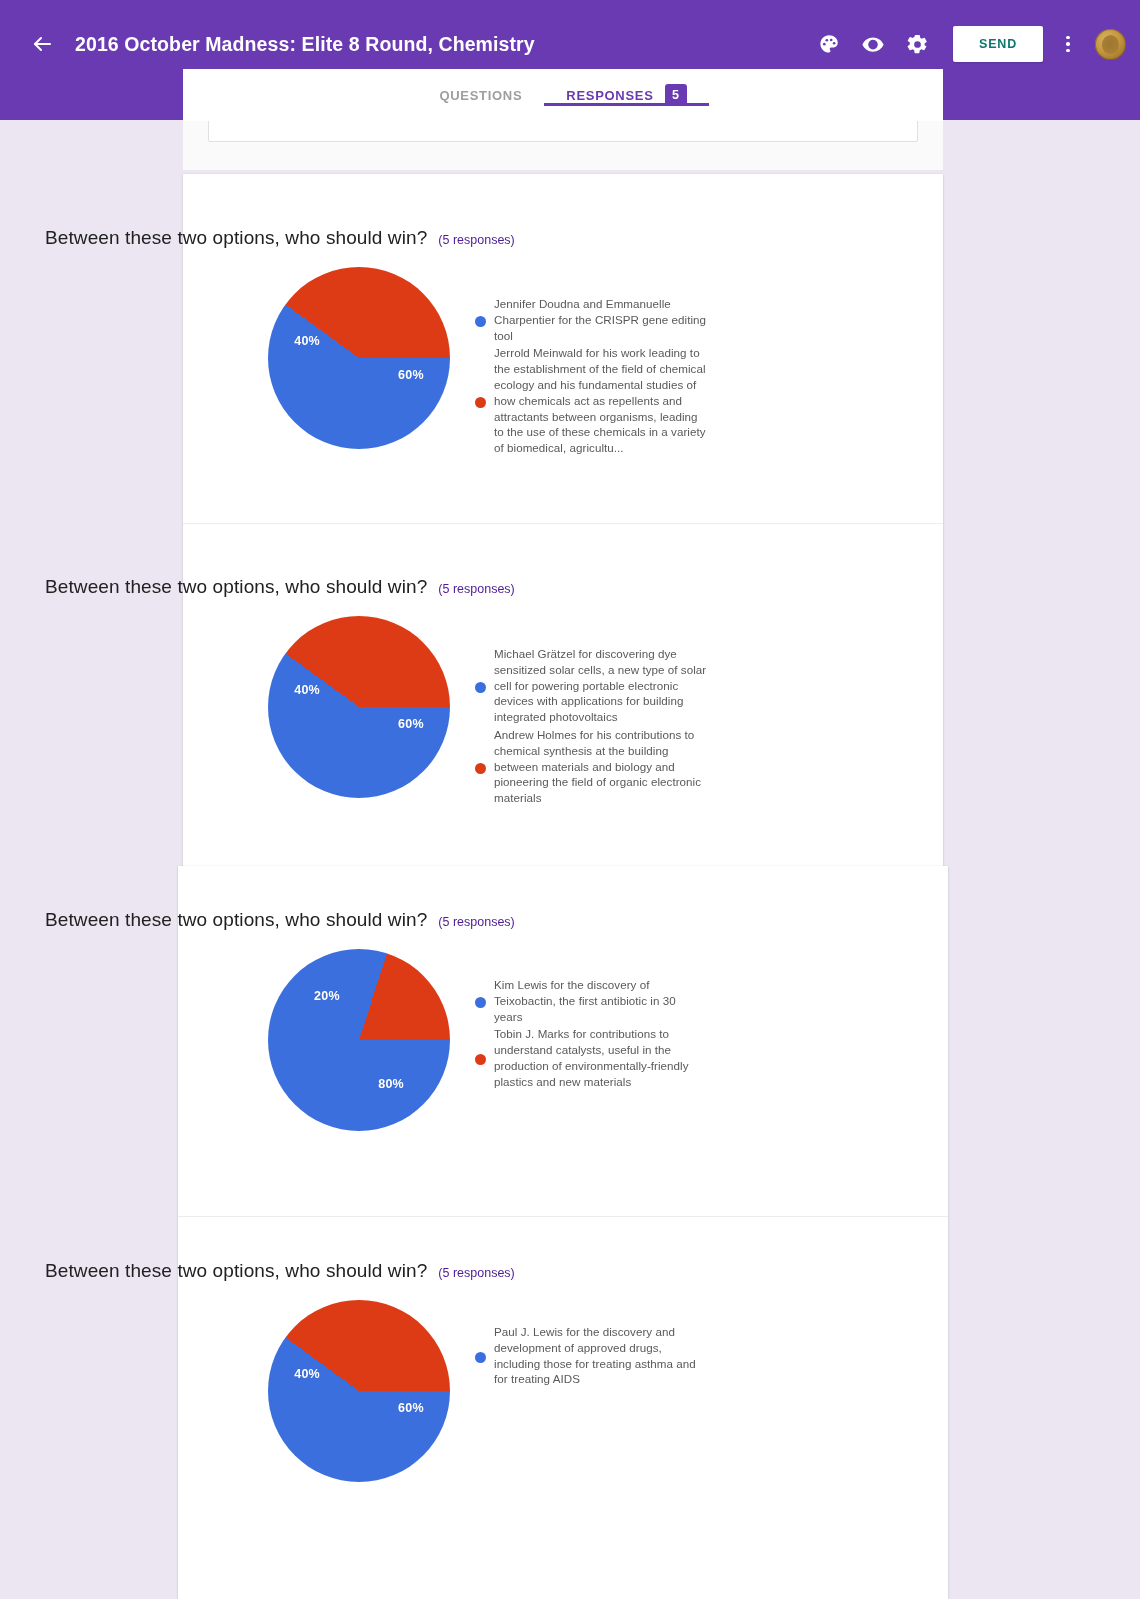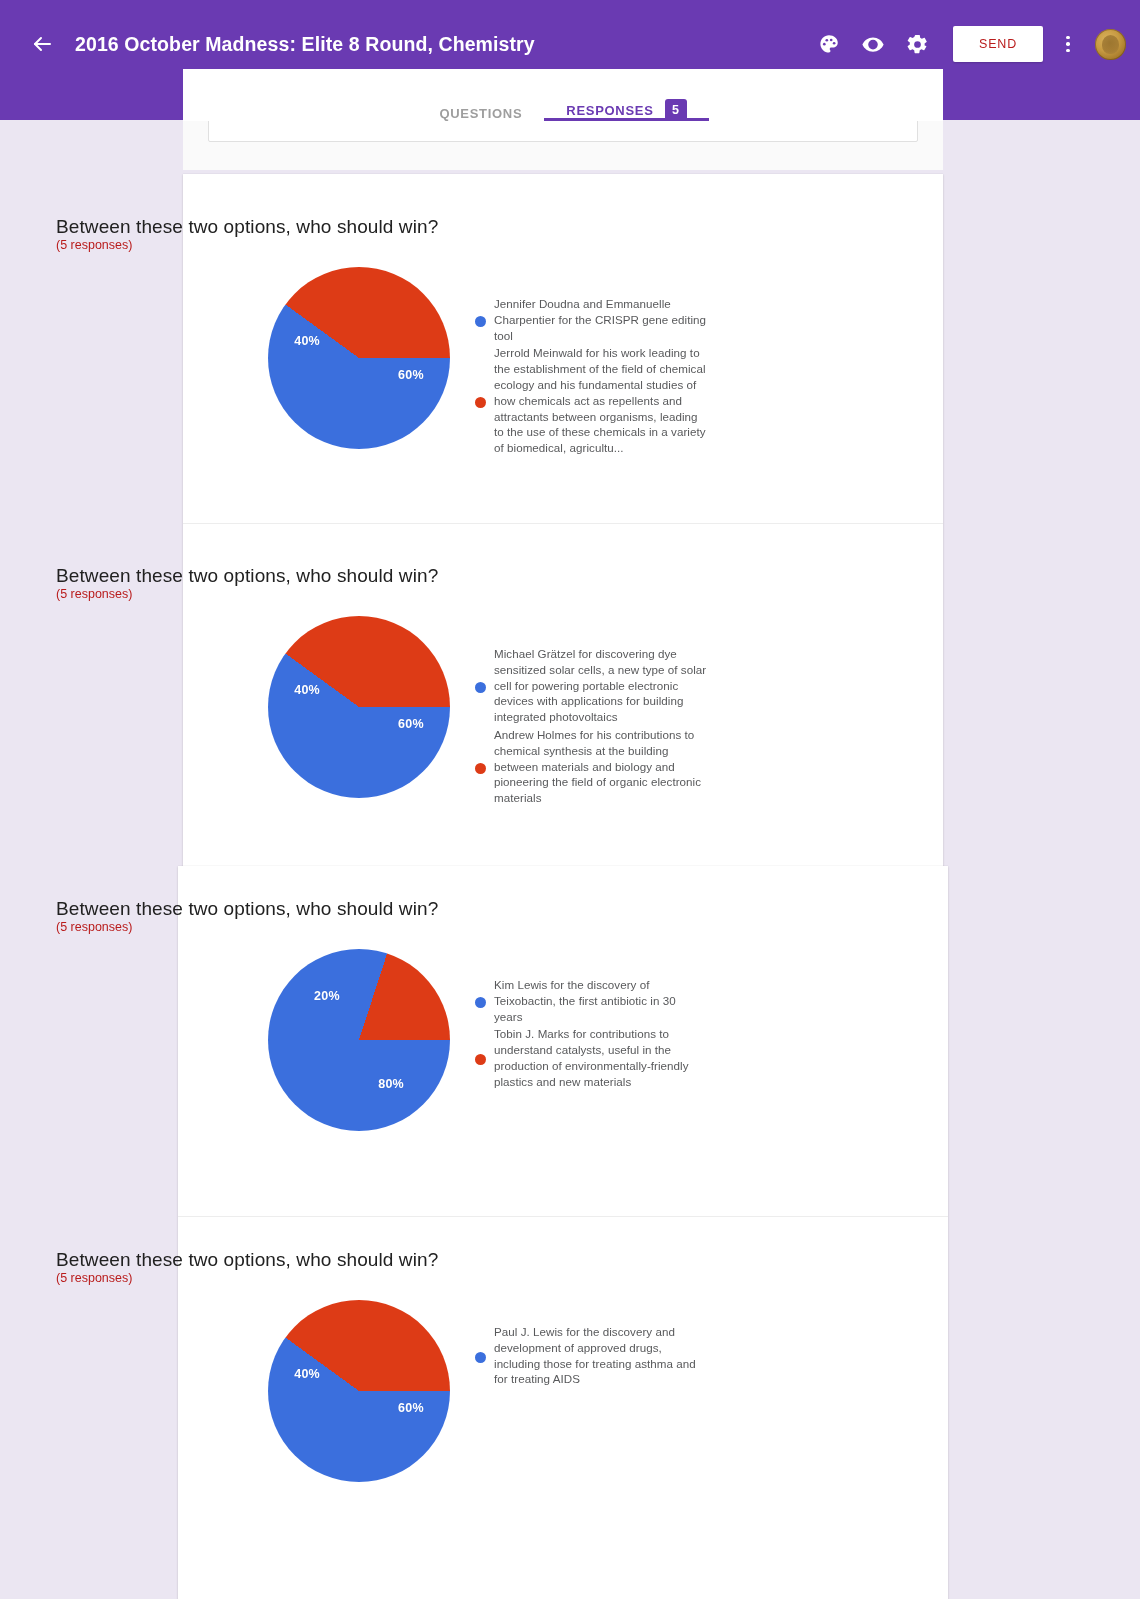--- a/index.html
+++ b/index.html
@@ -63,23 +63,23 @@
     cursor: pointer;
     flex: 0 0 auto;
   }
   .icon-btn svg { display: block; }
 
   .send-btn {
     height: 36px;
     min-width: 90px;
     background: #ffffff;
     border-radius: 2px;
-    color: #b91c1c;
+    color: #0f766e;
     font-size: 12.5px;
-    font-weight: normal;
+    font-weight: bold;
     letter-spacing: .8px;
     display: flex;
     align-items: center;
     justify-content: center;
     padding: 0 18px;
     margin: 0 8px 0 14px;
     cursor: pointer;
     box-shadow: 0 1px 2px rgba(0,0,0,.18);
     flex: 0 0 auto;
   }
@@ -120,21 +120,21 @@
     top: 69px;
     left: 183px;
     width: 760px;
     background: #ffffff;
     z-index: 6;
   }
 
   .tabbar {
     height: 52px;
     display: flex;
-    align-items: flex-end;
+    align-items: center;
     justify-content: center;
     position: relative;
     background:#fff;
   }
 
   .tab {
     display: flex;
     align-items: center;
     justify-content: center;
     padding: 0 22px;
@@ -213,34 +213,33 @@
     height: 1px;
     background: #ededed;
   }
 
   
   .qblock { position: absolute; left: 0; right: 0; }
 
   .qhead {
     position: absolute;
     left: 45px;
-    top: 0;
+    top: 11px;
     display: flex;
     align-items: baseline;
     white-space: nowrap;
-    flex-direction: column;
   }
   .qtitle {
     font-size: 19px;
     color: #212121;
     letter-spacing: .1px;
   }
   .qcount {
     font-size: 12.5px;
-    color: #b91c1c;
+    color: #4c1d95;
     margin-left: 11px;
   }
 
   
   .chartrow { position: absolute; left: 0; right: 0; }
 
   .pie {
     position: absolute;
     border-radius: 50%;
   }

